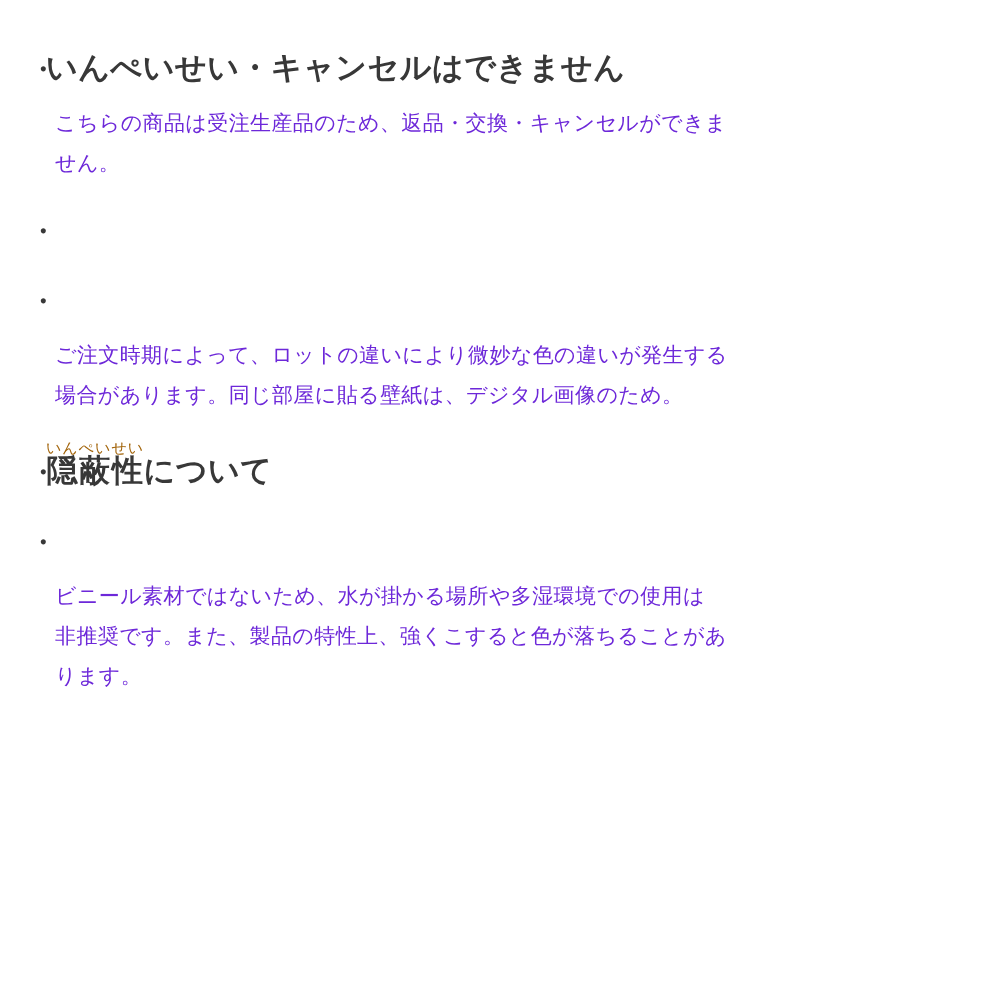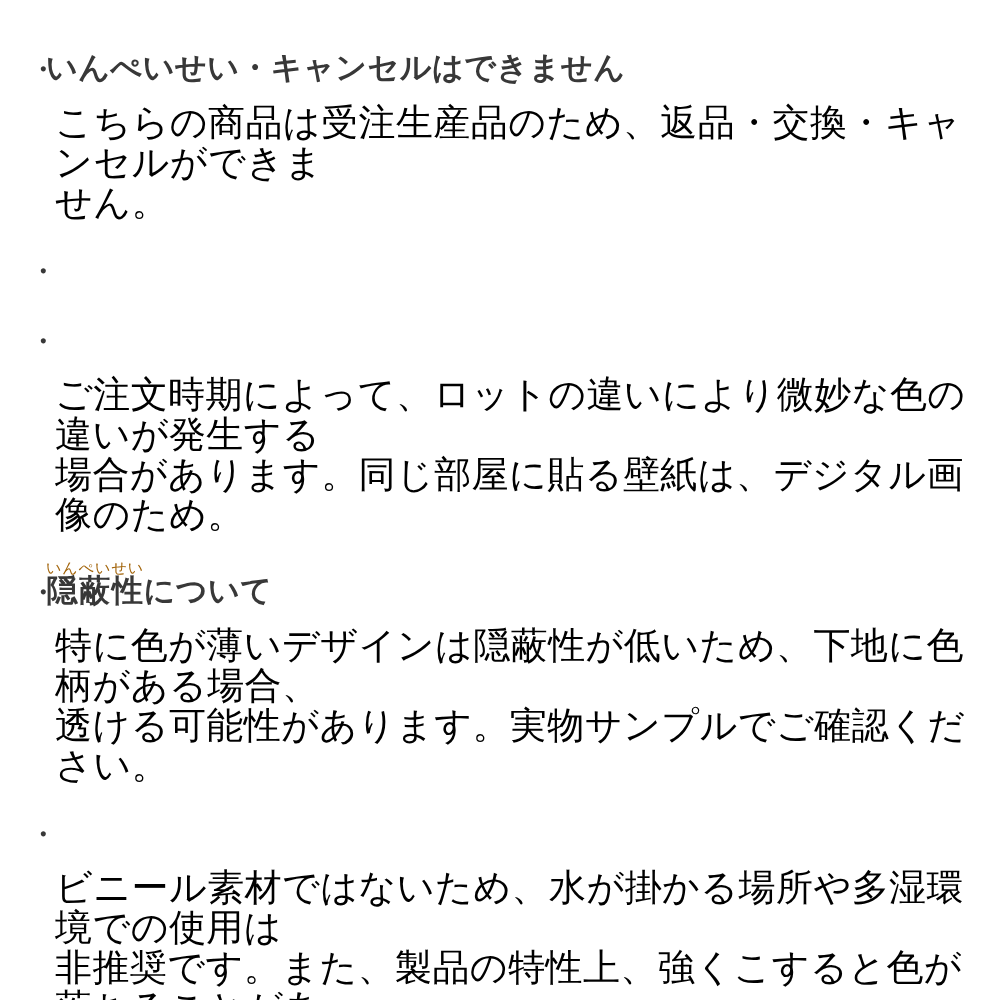--- a/index.html
+++ b/index.html
@@ -47,25 +47,25 @@
     ruby-align: space-around;
   }
   rt {
     font-size: 15px;
     font-weight: normal;
     letter-spacing: 1px;
     color: #a16207;
   }
   .body-text {
     margin: 0 0 0 25px;
-    font-size: 37px;
+    font-size: 21px;
     line-height: 40px;
     letter-spacing: 0.4px;
     white-space: pre-line;
-    color: #000000;
+    color: #6d28d9;
   }
 </style>
 </head>
 <body>
 
 <div class="page">
 
   <div class="section">
     <h2 class="heading">
       <span class="bullet">・</span>
@@ -87,22 +87,20 @@
     </h2>
     <p class="body-text">ご注文時期によって、ロットの違いにより微妙な色の違いが発生する
 場合があります。同じ部屋に貼る壁紙は、デジタル画像のため。</p>
   </div>
 
   <div class="section">
     <h2 class="heading">
       <span class="bullet">・</span>
       <span class="heading-text"><ruby><span>隠蔽性</span><rt>いんぺいせい</rt></ruby><span>について</span></span>
     </h2>
-    <p class="body-text">特に色が薄いデザインは隠蔽性が低いため、下地に色柄がある場合、
-透ける可能性があります。実物サンプルでご確認ください。</p>
   </div>
 
   <div class="section">
     <h2 class="heading">
       <span class="bullet">・</span>
     </h2>
     <p class="body-text">ビニール素材ではないため、水が掛かる場所や多湿環境での使用は
 非推奨です。また、製品の特性上、強くこすると色が落ちることがあ
 ります。</p>
   </div>

